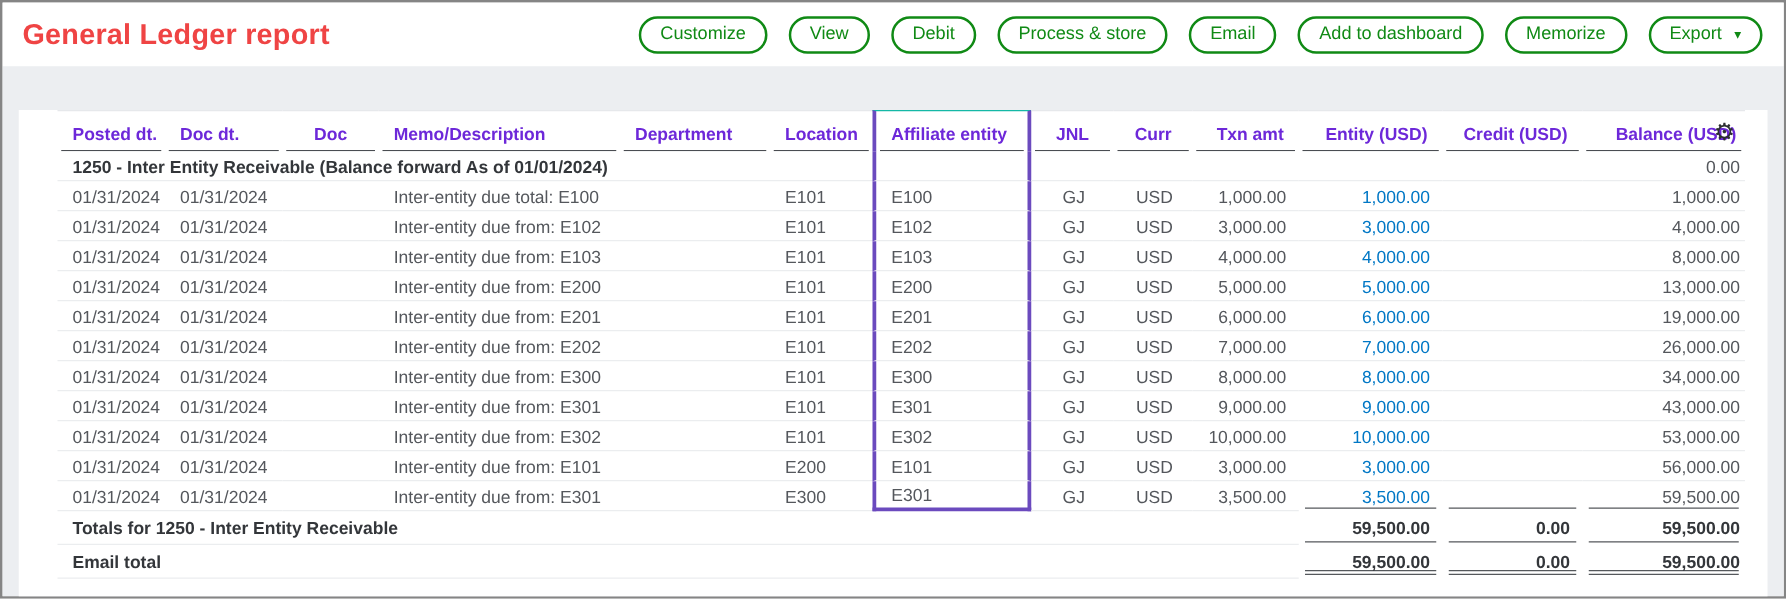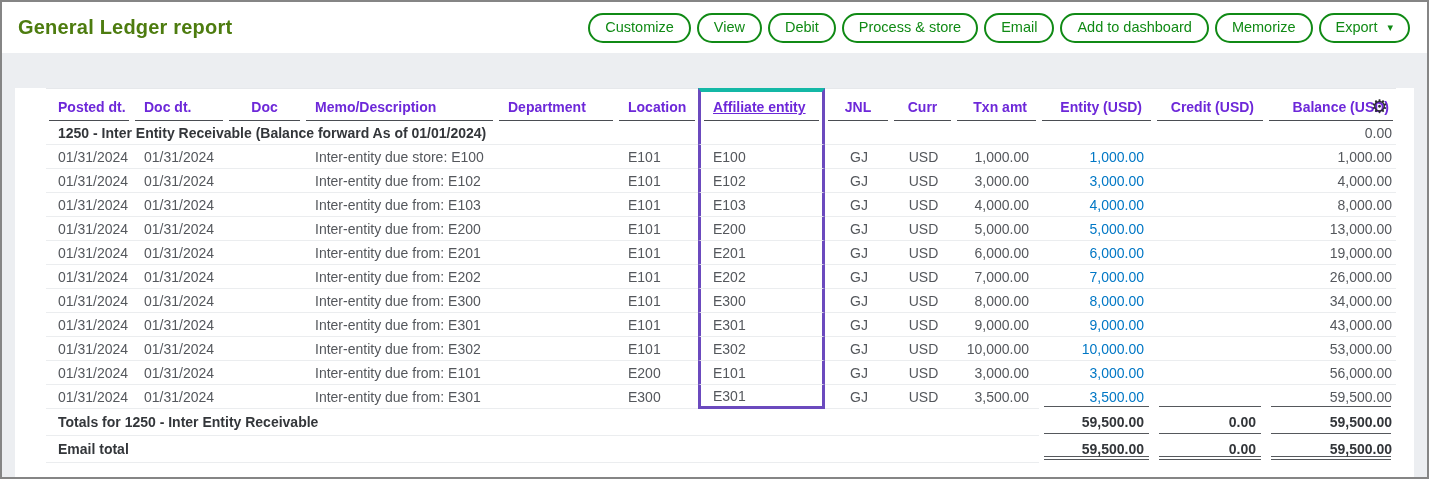--- a/index.html
+++ b/index.html
@@ -12,25 +12,25 @@
     font-family:"Liberation Sans","DejaVu Sans",sans-serif;
     overflow:hidden;
   }
   
   .topbar{
     height:51px;background:#fff;
     display:flex;align-items:center;
     padding:0 17px 0 16px;
   }
   .title{
-    font-size:20px;font-weight:bold;color:#4d7c0f;letter-spacing:.2px;
+    font-size:23px;font-weight:bold;color:#ef4444;letter-spacing:.2px;
     white-space:nowrap;
     text-align:right;
   }
-  .btns{margin-left:auto;display:flex;align-items:center;gap:6px;}
+  .btns{margin-left:auto;display:flex;align-items:center;gap:17px;}
   .btn{
     display:inline-flex;align-items:center;gap:10px;
     height:30px;padding:0 15px;
     border:2px solid #108a15;border-radius:16px;
     background:#fff;color:#108a15;
     font-size:14.5px;font-family:inherit;line-height:1;
     white-space:nowrap;cursor:pointer;
   }
   .caret{font-family:"DejaVu Sans",sans-serif;font-size:11px;line-height:1;}
   
@@ -64,21 +64,21 @@
   tr.tall td{height:27px;}
   .ac{text-align:center;}
   .ar{text-align:right;}
   td.ar{padding:0 10px 0 6px;}
   td.last,th.last .rule{padding-right:4px;}
   .bold{font-weight:bold;color:#33363a;}
   .link{color:#0077c5;cursor:pointer;}
   
   .hl-l{border-left:3px solid #6b4abe;}
   .hl-r{border-right:3px solid #6b4abe;}
-  th.hl-t{border-top:4px solid #14b8a6;text-decoration:underline;}
+  th.hl-t{border-top:1px solid #14b8a6;}
   td.hl-b{border-bottom:3px solid #6b4abe;}
   
   .num-rule{
     border-bottom-color:transparent;
     background-image:linear-gradient(#55585c,#55585c);
     background-repeat:no-repeat;
     background-size:calc(100% - 10px) 1px;
     background-position:5px calc(100% - 1px);
   }
   .num-rule2{
@@ -194,21 +194,21 @@
               <td class="ac"></td>
               <td class="ar"></td>
               <td class="ar"></td>
               <td class="ar"></td>
               <td class="ar last">0.00</td>
             </tr>
             <tr>
               <td>01/31/2024</td>
               <td>01/31/2024</td>
               <td class="ac"></td>
-              <td>Inter-entity due store: E100</td>
+              <td>Inter-entity due total: E100</td>
               <td></td>
               <td>E101</td>
               <td class="hl-l hl-r">E100</td>
               <td class="ac">GJ</td>
               <td class="ac">USD</td>
               <td class="ar">1,000.00</td>
               <td class="ar"><span class="link">1,000.00</span></td>
               <td class="ar"></td>
               <td class="ar last">1,000.00</td>
             </tr>

